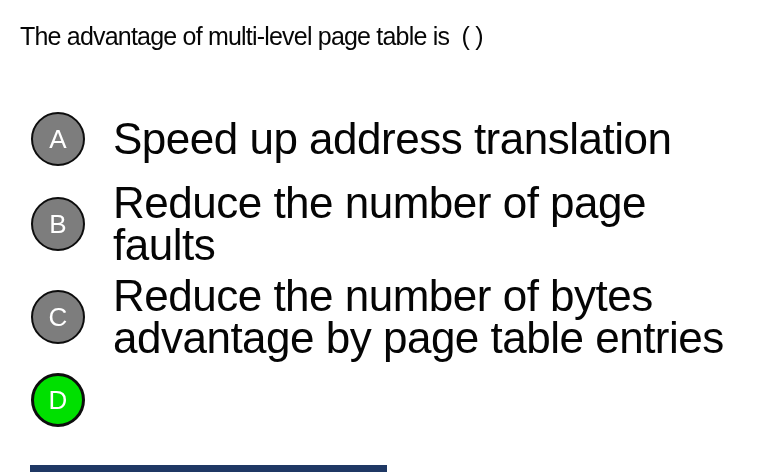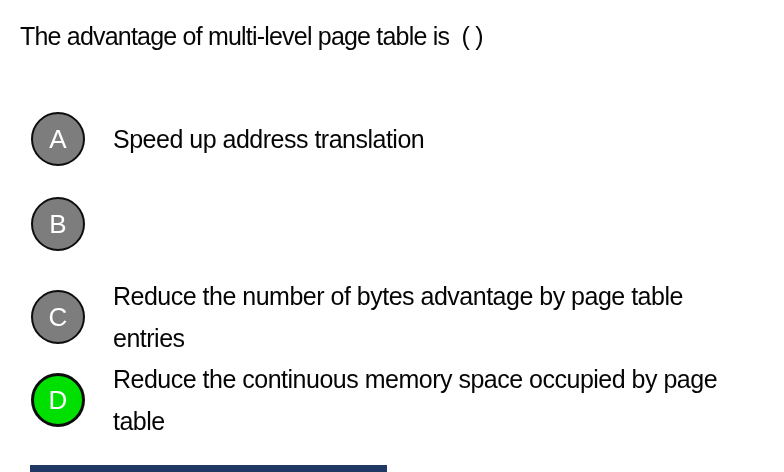--- a/index.html
+++ b/index.html
@@ -40,21 +40,21 @@
     display: flex;
     align-items: center;
     justify-content: center;
     font-size: 26px;
     margin-right: 28px;
   }
   .badge.selected {
     border-width: 3px;
   }
   .label {
-    font-size: 25px;
+    font-size: 44px;
     line-height: 42px;
     letter-spacing: -0.5px;
     max-width: 615px;
     color: #050505;
   }
   .row-a { top: 112px; height: 54px; }
   .row-b { top: 197px; height: 54px; }
   .row-c { top: 274px; height: 86px; }
   .row-d { top: 358px; height: 84px; }
   .progress-bar {
@@ -77,31 +77,31 @@
     <div class="badge" style="background: rgb(125, 125, 125); border-color: rgb(13, 13, 13); color: rgb(255, 255, 255);">
       <span>A</span>
     </div>
     <div class="label">Speed up address translation</div>
   </div>
 
   <div class="option row-b">
     <div class="badge" style="background: rgb(125, 125, 125); border-color: rgb(13, 13, 13); color: rgb(255, 255, 255);">
       <span>B</span>
     </div>
+    <div class="label">Reduce the number of page faults</div>
   </div>
 
   <div class="option row-c">
     <div class="badge" style="background: rgb(125, 125, 125); border-color: rgb(13, 13, 13); color: rgb(255, 255, 255);">
       <span>C</span>
     </div>
     <div class="label">Reduce the number of bytes advantage by page table entries</div>
   </div>
 
   <div class="option row-d">
     <div class="badge selected" style="background: rgb(0, 224, 0); border-color: rgb(13, 13, 13); color: rgb(255, 255, 255);">
       <span>D</span>
     </div>
-    <div class="label">Reduce the continuous memory space occupied by page table</div>
   </div>
 
   <div class="progress-bar" style="background: rgb(31, 56, 100);"></div>
 
 </div>
 
 </body></html>

